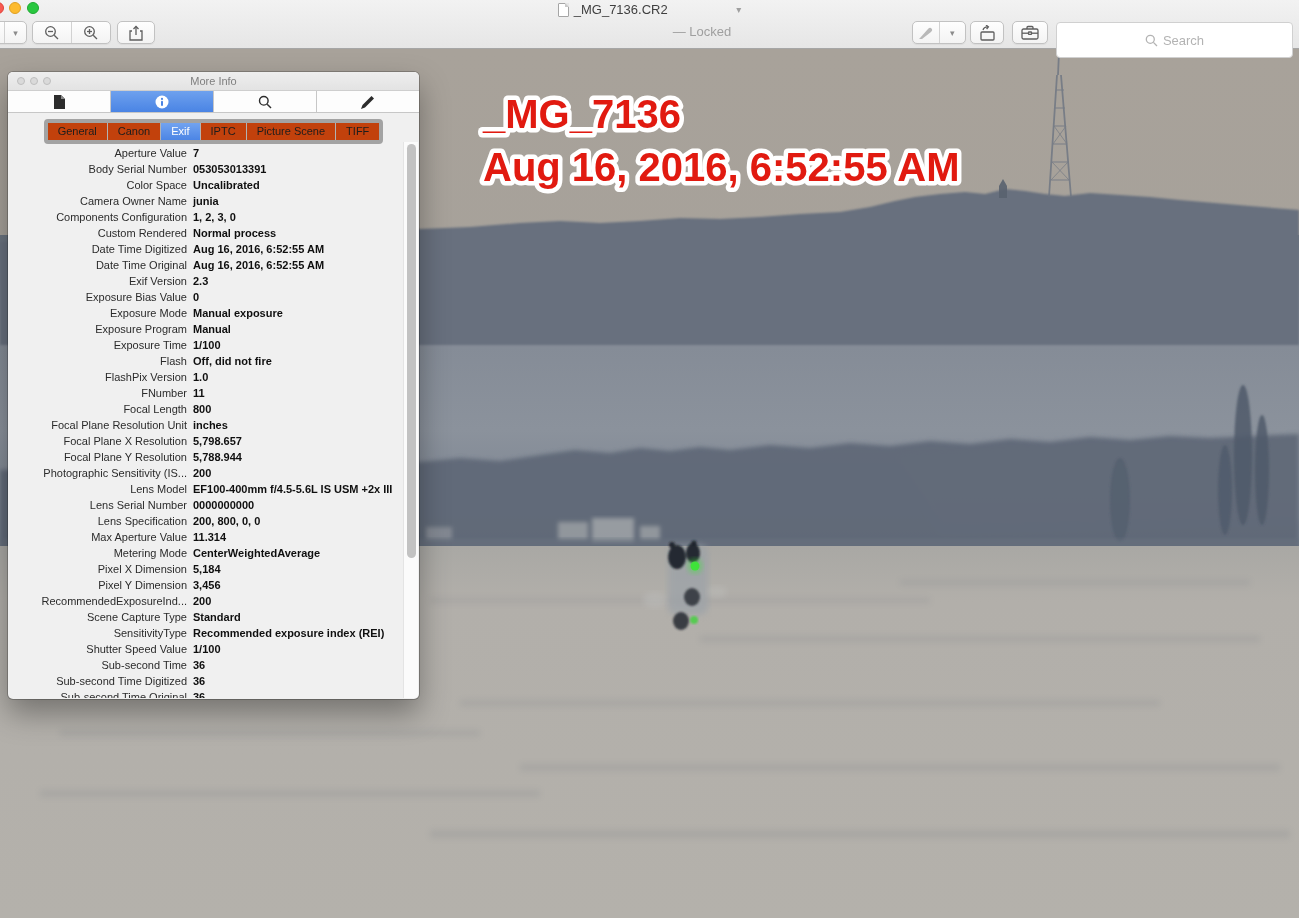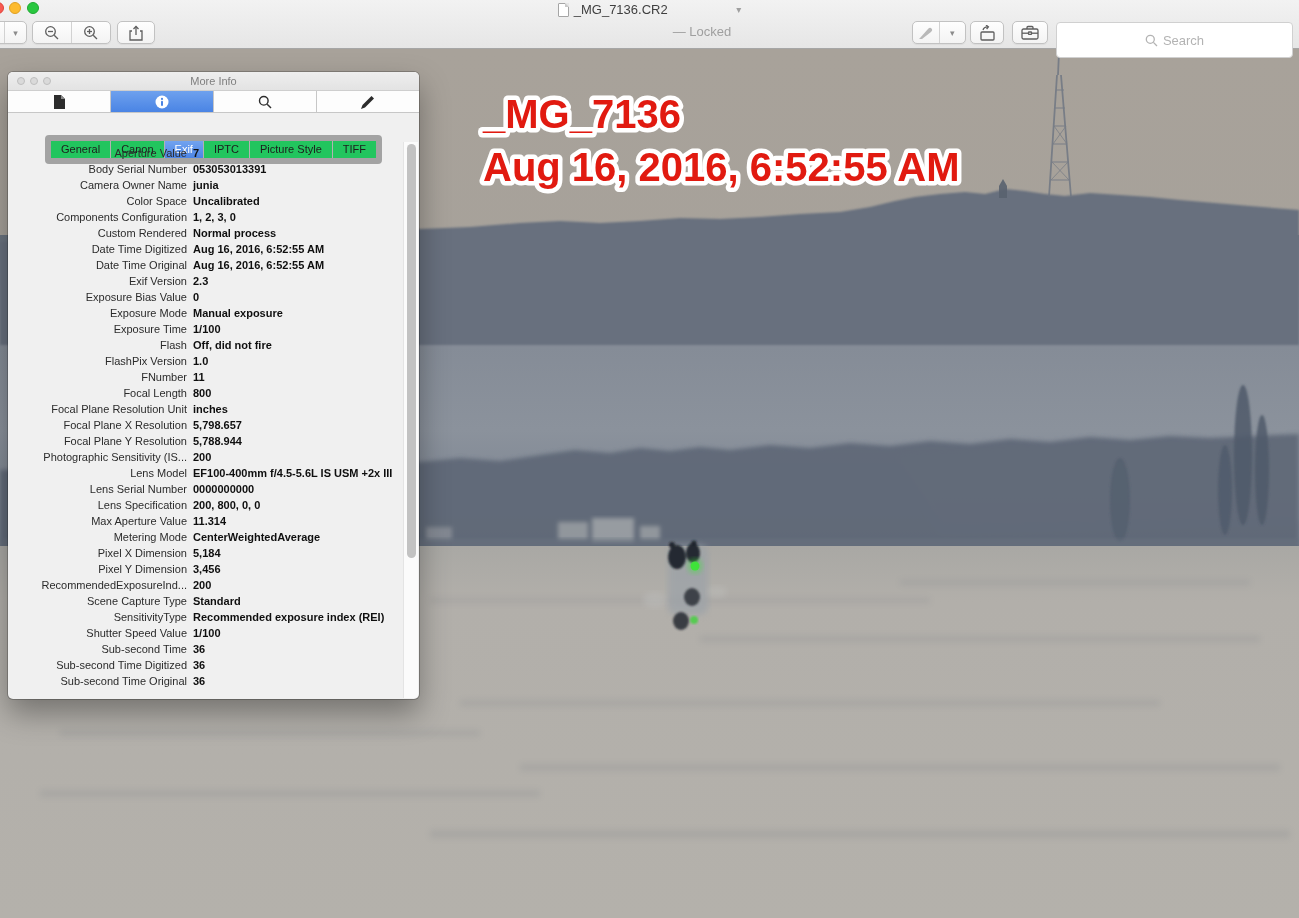--- a/index.html
+++ b/index.html
@@ -42,21 +42,21 @@
   .panel-titlebar { position:relative; height:19px; background:linear-gradient(#eeeeee,#e3e3e3);
                     border-bottom:1px solid #cecece; border-radius:5px 5px 0 0;
                     font-size:11px; color:#7f7f7f; text-align:center; line-height:19px; }
   .pdot { position:absolute; top:5px; width:8px; height:8px; border-radius:50%;
           background:#dadada; border:1px solid #bfbfbf; }
   .seg-row { display:flex; height:22px; background:#fdfdfd; border-bottom:1px solid #c7c7c7; }
   .seg { flex:1; display:flex; align-items:center; justify-content:center; }
   .seg + .seg { border-left:1px solid #c7c7c7; }
   .seg.selected { background:linear-gradient(#6ea1ee,#4a84e4); }
   .tab-row { display:flex; justify-content:center; padding:6px 0 5px; }
-  .tabs { display:flex; border:6px solid #a3a3a3; border-radius:4px; overflow:hidden; background:#22c55e;margin-top:16px; }
+  .tabs { display:flex; border:4px solid #a3a3a3; border-radius:4px; overflow:hidden; background:#c2410c; }
   .tab { font-size:11px; line-height:17px; padding:0 10px; color:#1d1d1d; white-space:nowrap; }
   .tab + .tab { border-left:1px solid #b2b2b2; }
   .tab.selected { background:linear-gradient(#72a3ef,#4c85e5); color:#fff; }
   .panel-content { position:absolute; left:1px; right:16px; top:70px; bottom:1px; overflow:hidden;
                    padding:3px 0 0 20px; font-size:11px; }
   .row { display:flex; height:16px; line-height:16px; }
   .row .lbl { flex:none; width:158px; text-align:right; color:#2b2b2b; white-space:nowrap; overflow:hidden; }
   .row .val { margin-left:6px; font-weight:bold; color:#0f0f0f; white-space:nowrap; }
   .scroll-track { position:absolute; top:70px; right:1px; bottom:1px; width:15px;
                   background:#fbfbfb; border-left:1px solid #e4e4e4; border-radius:0 0 4px 0; }
@@ -288,48 +288,48 @@
     <div class="tab-row">
       <div class="tabs">
   <div class="tab">General</div>
 
   <div class="tab">Canon</div>
 
   <div class="tab selected">Exif</div>
 
   <div class="tab">IPTC</div>
 
-  <div class="tab">Picture Style</div>
+  <div class="tab">Picture Scene</div>
 
   <div class="tab">TIFF</div>
 </div>
     </div>
 
     <div class="panel-content">
   <div class="row">
     <span class="lbl">Aperture Value</span>
     <span class="val">7</span>
   </div>
 
   <div class="row">
     <span class="lbl">Body Serial Number</span>
     <span class="val">053053013391</span>
   </div>
 
   <div class="row">
+    <span class="lbl">Color Space</span>
+    <span class="val">Uncalibrated</span>
+  </div>
+
+  <div class="row">
     <span class="lbl">Camera Owner Name</span>
     <span class="val">junia</span>
   </div>
 
   <div class="row">
-    <span class="lbl">Color Space</span>
-    <span class="val">Uncalibrated</span>
-  </div>
-
-  <div class="row">
     <span class="lbl">Components Configuration</span>
     <span class="val">1, 2, 3, 0</span>
   </div>
 
   <div class="row">
     <span class="lbl">Custom Rendered</span>
     <span class="val">Normal process</span>
   </div>
 
   <div class="row">
@@ -350,20 +350,24 @@
   <div class="row">
     <span class="lbl">Exposure Bias Value</span>
     <span class="val">0</span>
   </div>
 
   <div class="row">
     <span class="lbl">Exposure Mode</span>
     <span class="val">Manual exposure</span>
   </div>
 
+  <div class="row">
+    <span class="lbl">Exposure Program</span>
+    <span class="val">Manual</span>
+  </div>
 
   <div class="row">
     <span class="lbl">Exposure Time</span>
     <span class="val">1/100</span>
   </div>
 
   <div class="row">
     <span class="lbl">Flash</span>
     <span class="val">Off, did not fire</span>
   </div>

